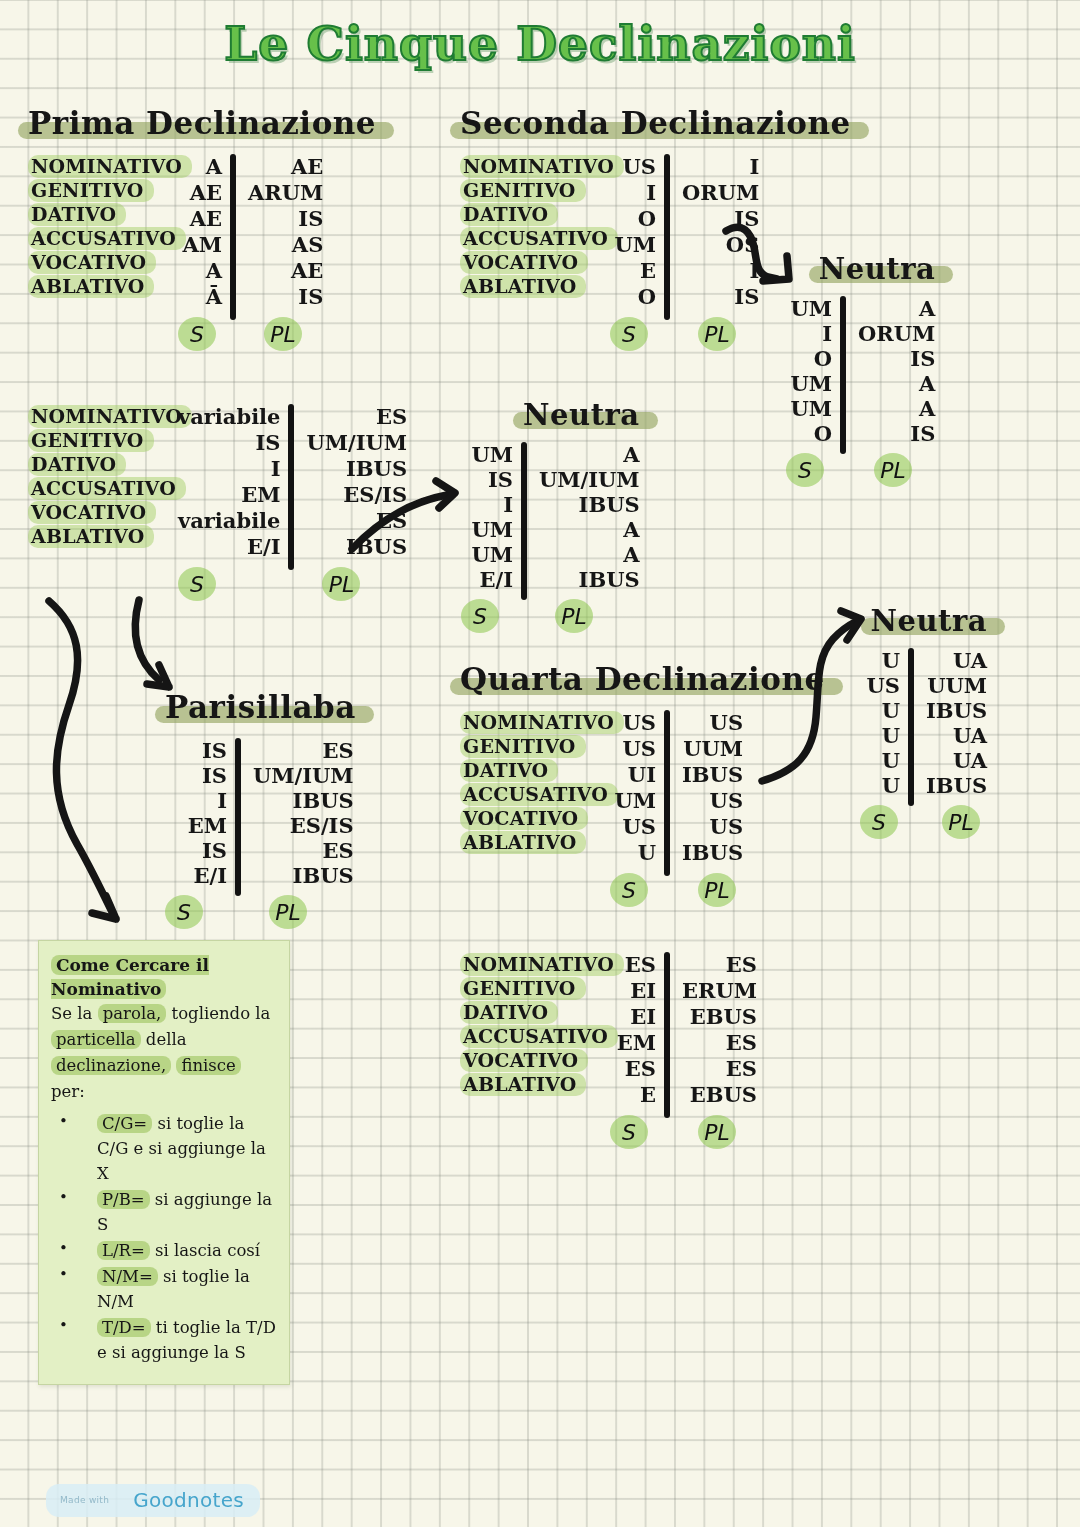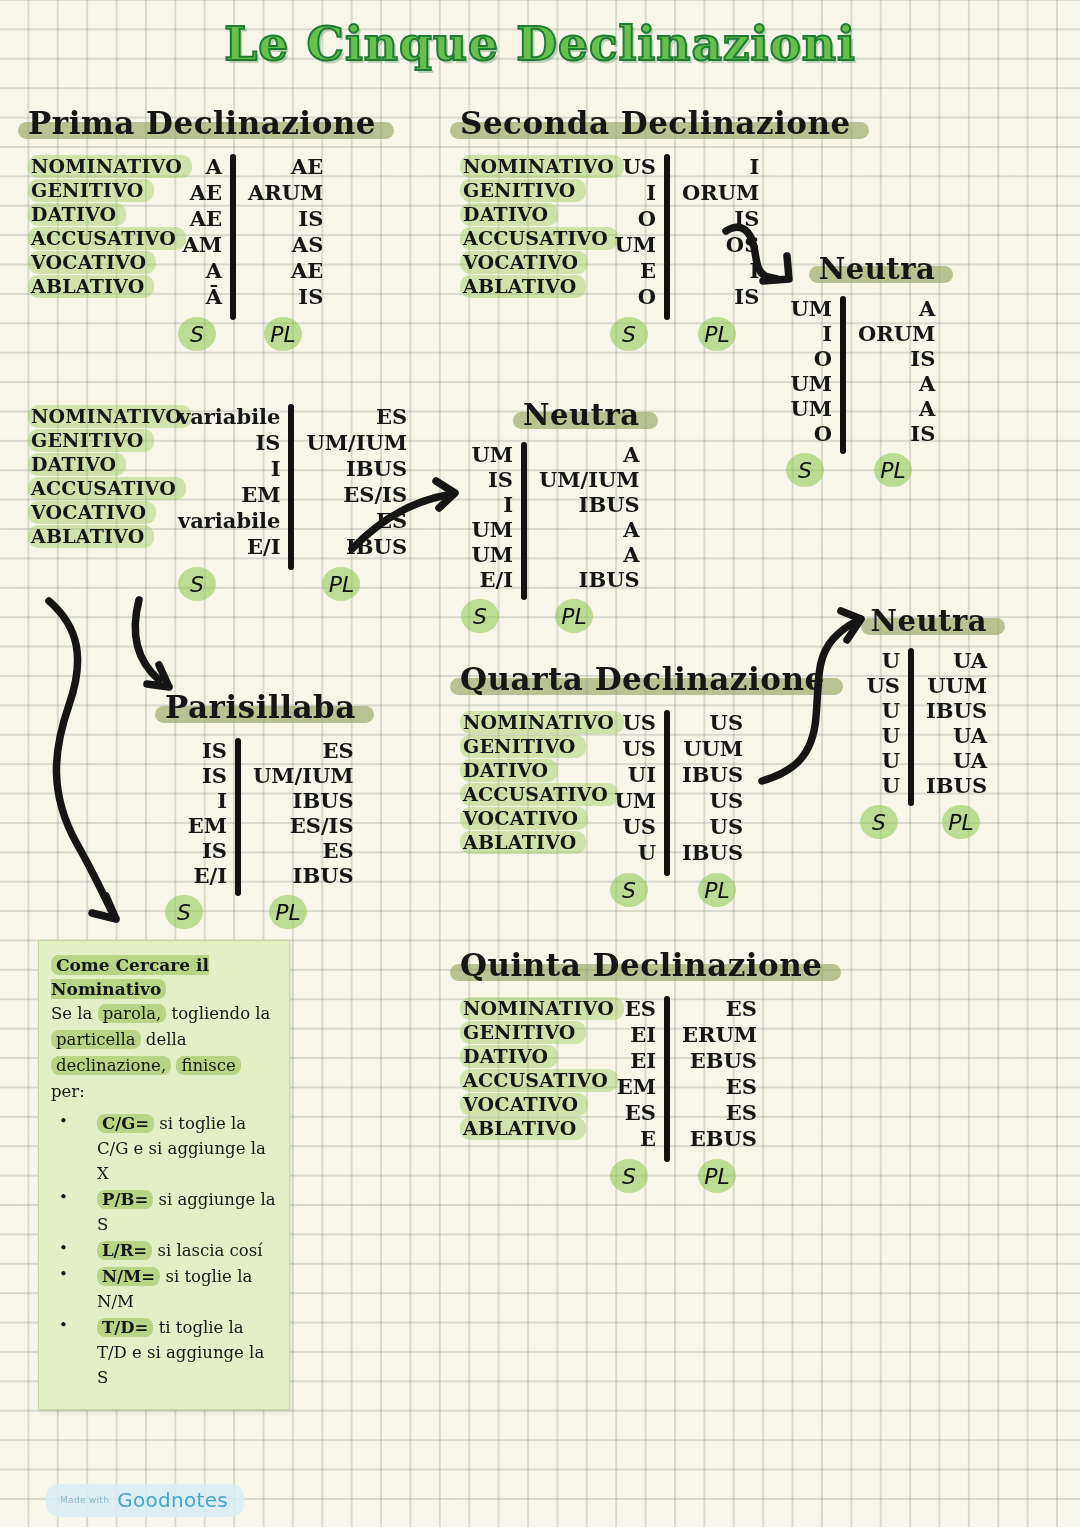--- a/index.html
+++ b/index.html
@@ -96,27 +96,27 @@
     border:1px solid rgba(160,180,120,.45);
     box-shadow:1px 2px 4px rgba(60,70,40,.12);
     padding:12px 12px 18px 12px;
     font-size:16.5px;line-height:26px;
   }
   #note-box .nb-title{font-size:17px;font-weight:bold;line-height:24px;}
   .hl{background:rgba(150,192,82,.55);border-radius:8px;padding:0 5px;text-align:right;}
   #note-box ul{margin:6px 0 0 0;padding:0;list-style:none;}
   #note-box li{position:relative;padding-left:46px;line-height:25px;margin:1px 0;}
   #note-box li .dot{position:absolute;left:8px;top:-2px;font-size:15px;}
-  #note-box li .hl{font-weight:bold;}
+  #note-box li .hl{font-weight:normal;}
 
   
   #badge{
     position:absolute;left:46px;top:1484px;
     background:rgba(216,237,246,.85);border-radius:13px;padding:4px 16px 5px 14px;
-    display:flex;align-items:center;gap:8px;
+    display:flex;align-items:center;gap:24px;
     font-family:"DejaVu Sans","Liberation Sans",sans-serif;
   }
   #badge .made-with{font-size:9px;color:#93b9c9;letter-spacing:.3px;}
   #badge .brand{font-size:20px;color:var(--brand-blue);font-weight:500;letter-spacing:.3px;}
 
   #arrows{position:absolute;left:0;top:0;pointer-events:none;}
 </style>
 </head>
 <body>
 
@@ -363,21 +363,21 @@
       <div class="val-col plur-col">
         <div class="val">UA</div>
         <div class="val">UUM</div>
         <div class="val">IBUS</div>
         <div class="val">UA</div>
         <div class="val">UA</div>
         <div class="val">IBUS</div>
         <div class="marker">PL</div>
       </div>
     </div></div>
-<div id="sec-quinta" class="sec"><div class="sec-heading"><span class="hl-bar"></span><span class="heading-text">Quinta Declinazione</span></div><div class="decl-table">
+<div id="sec-quinta" class="sec"><div class="decl-table">
       <div class="labels-col">
         <div class="case-label">
           <span>NOMINATIVO</span>
         </div>
         <div class="case-label">
           <span>GENITIVO</span>
         </div>
         <div class="case-label">
           <span>DATIVO</span>
         </div>

